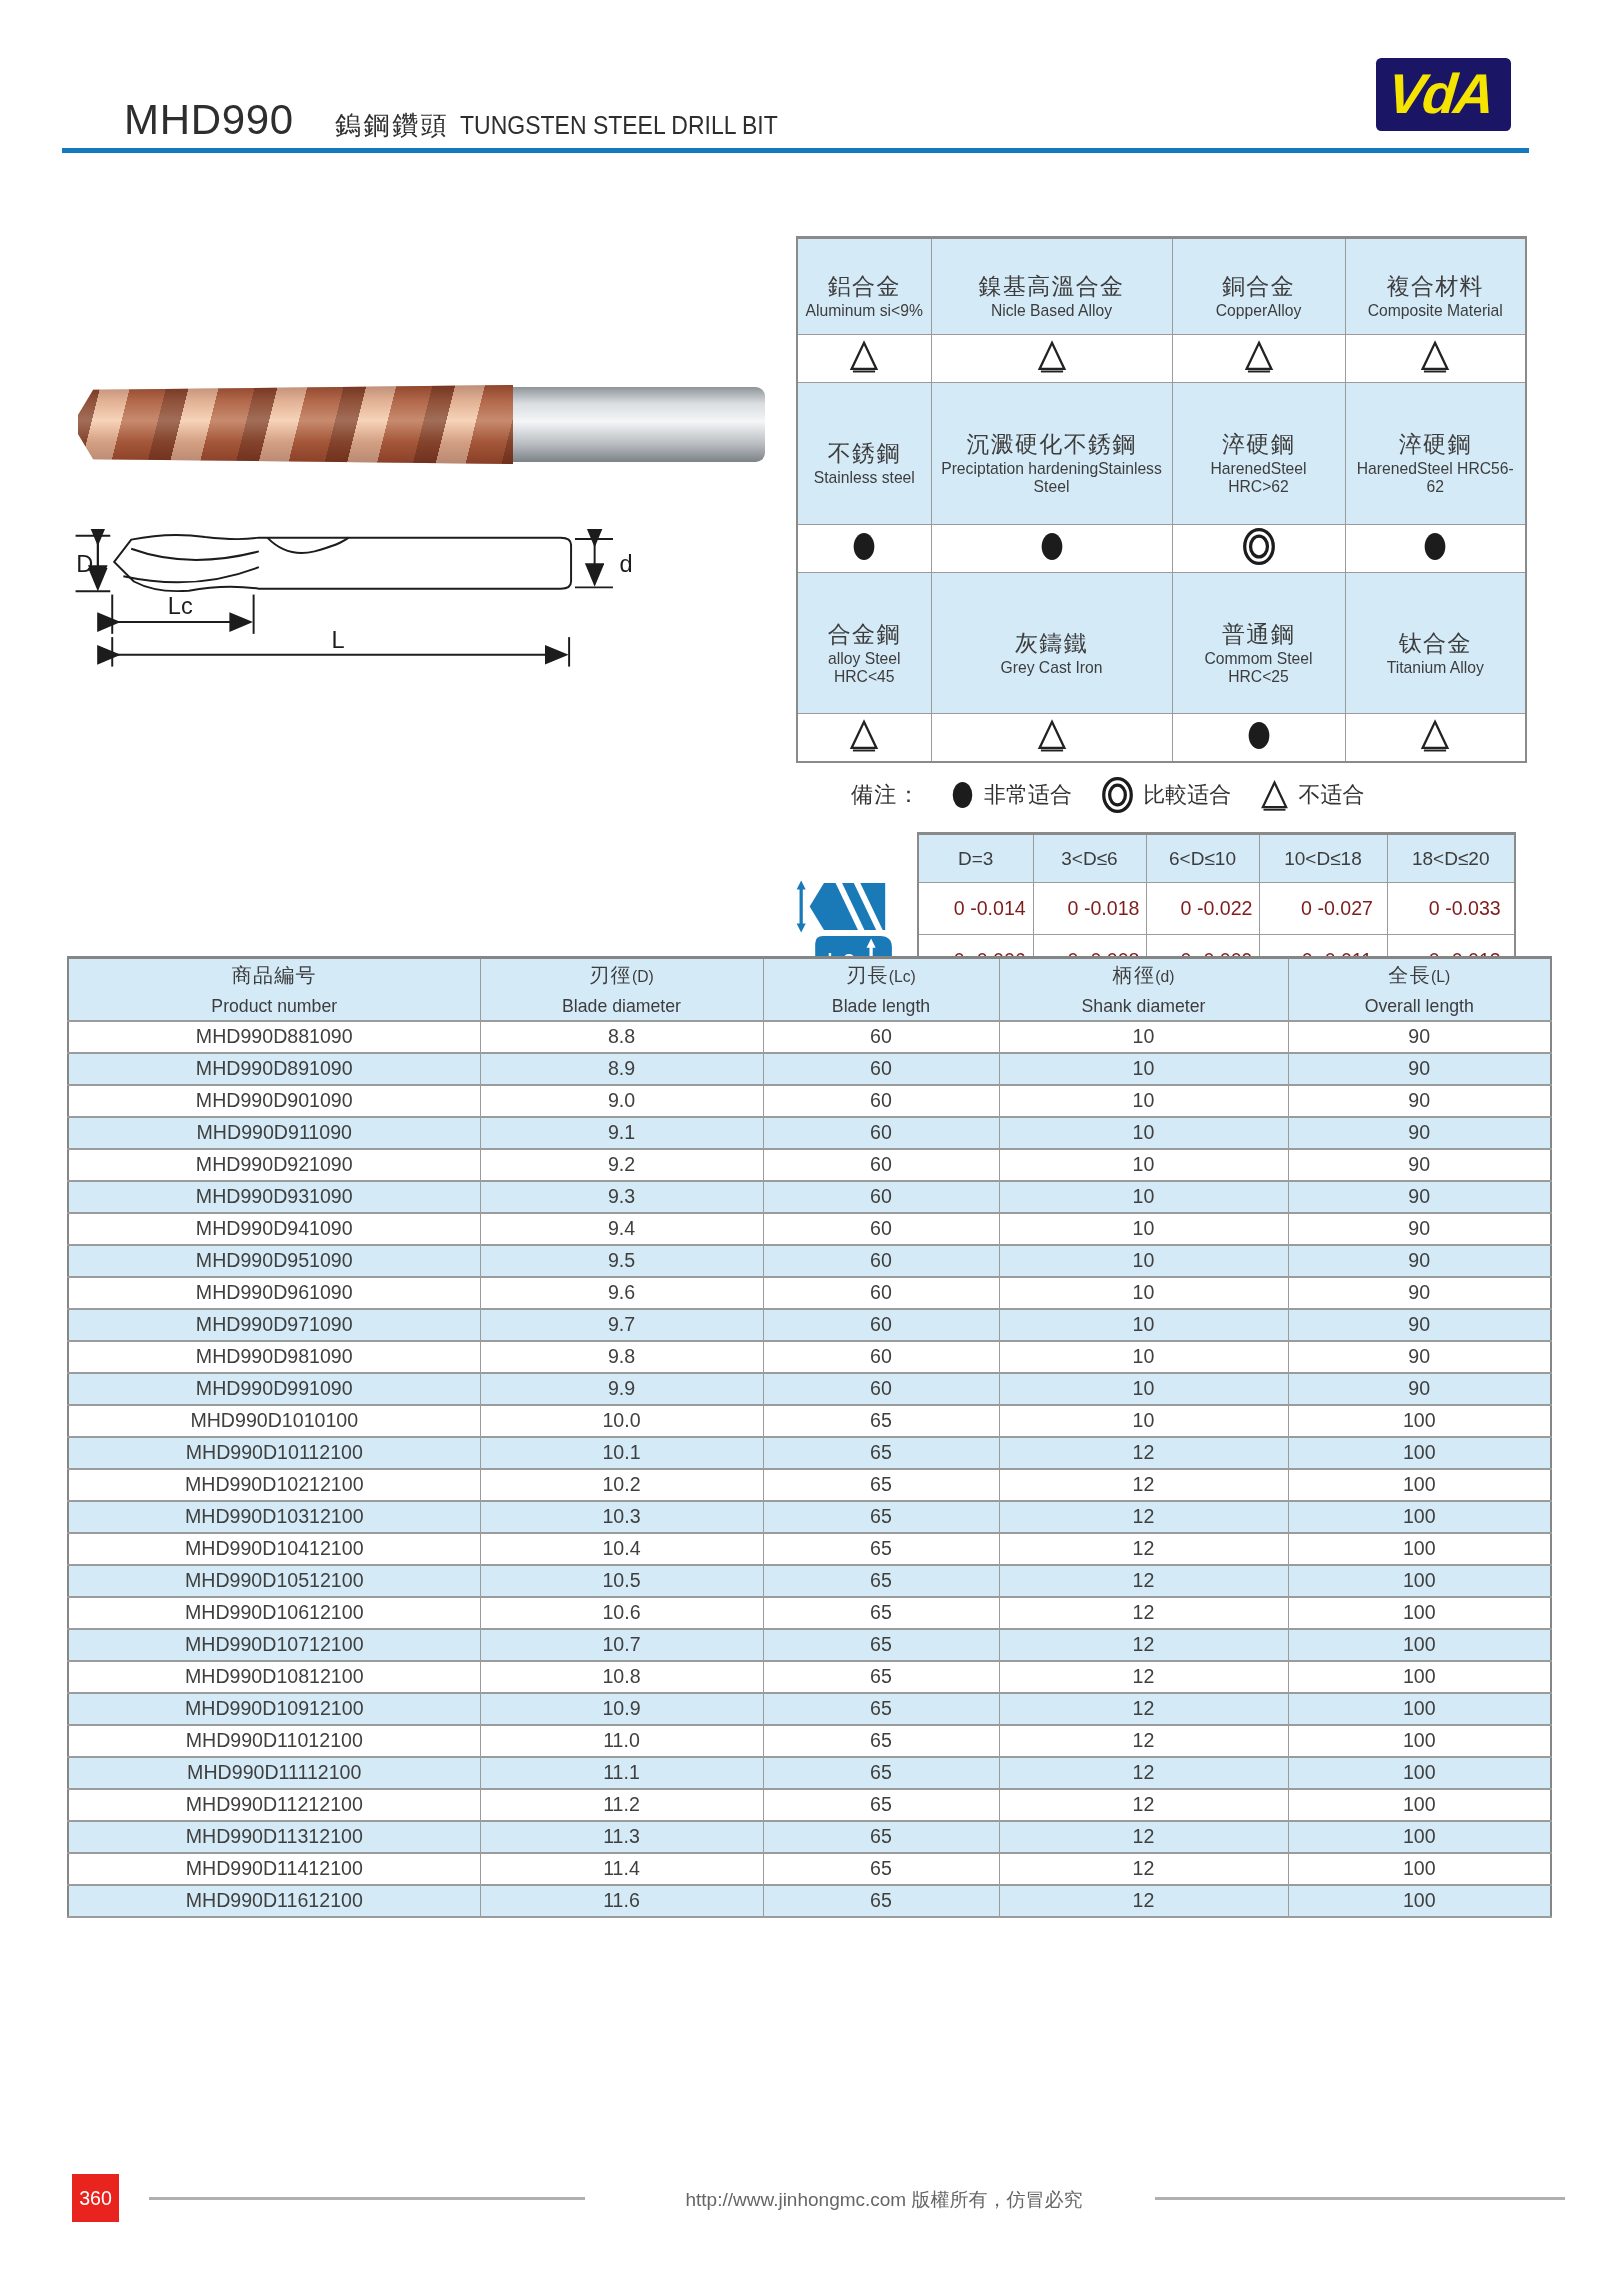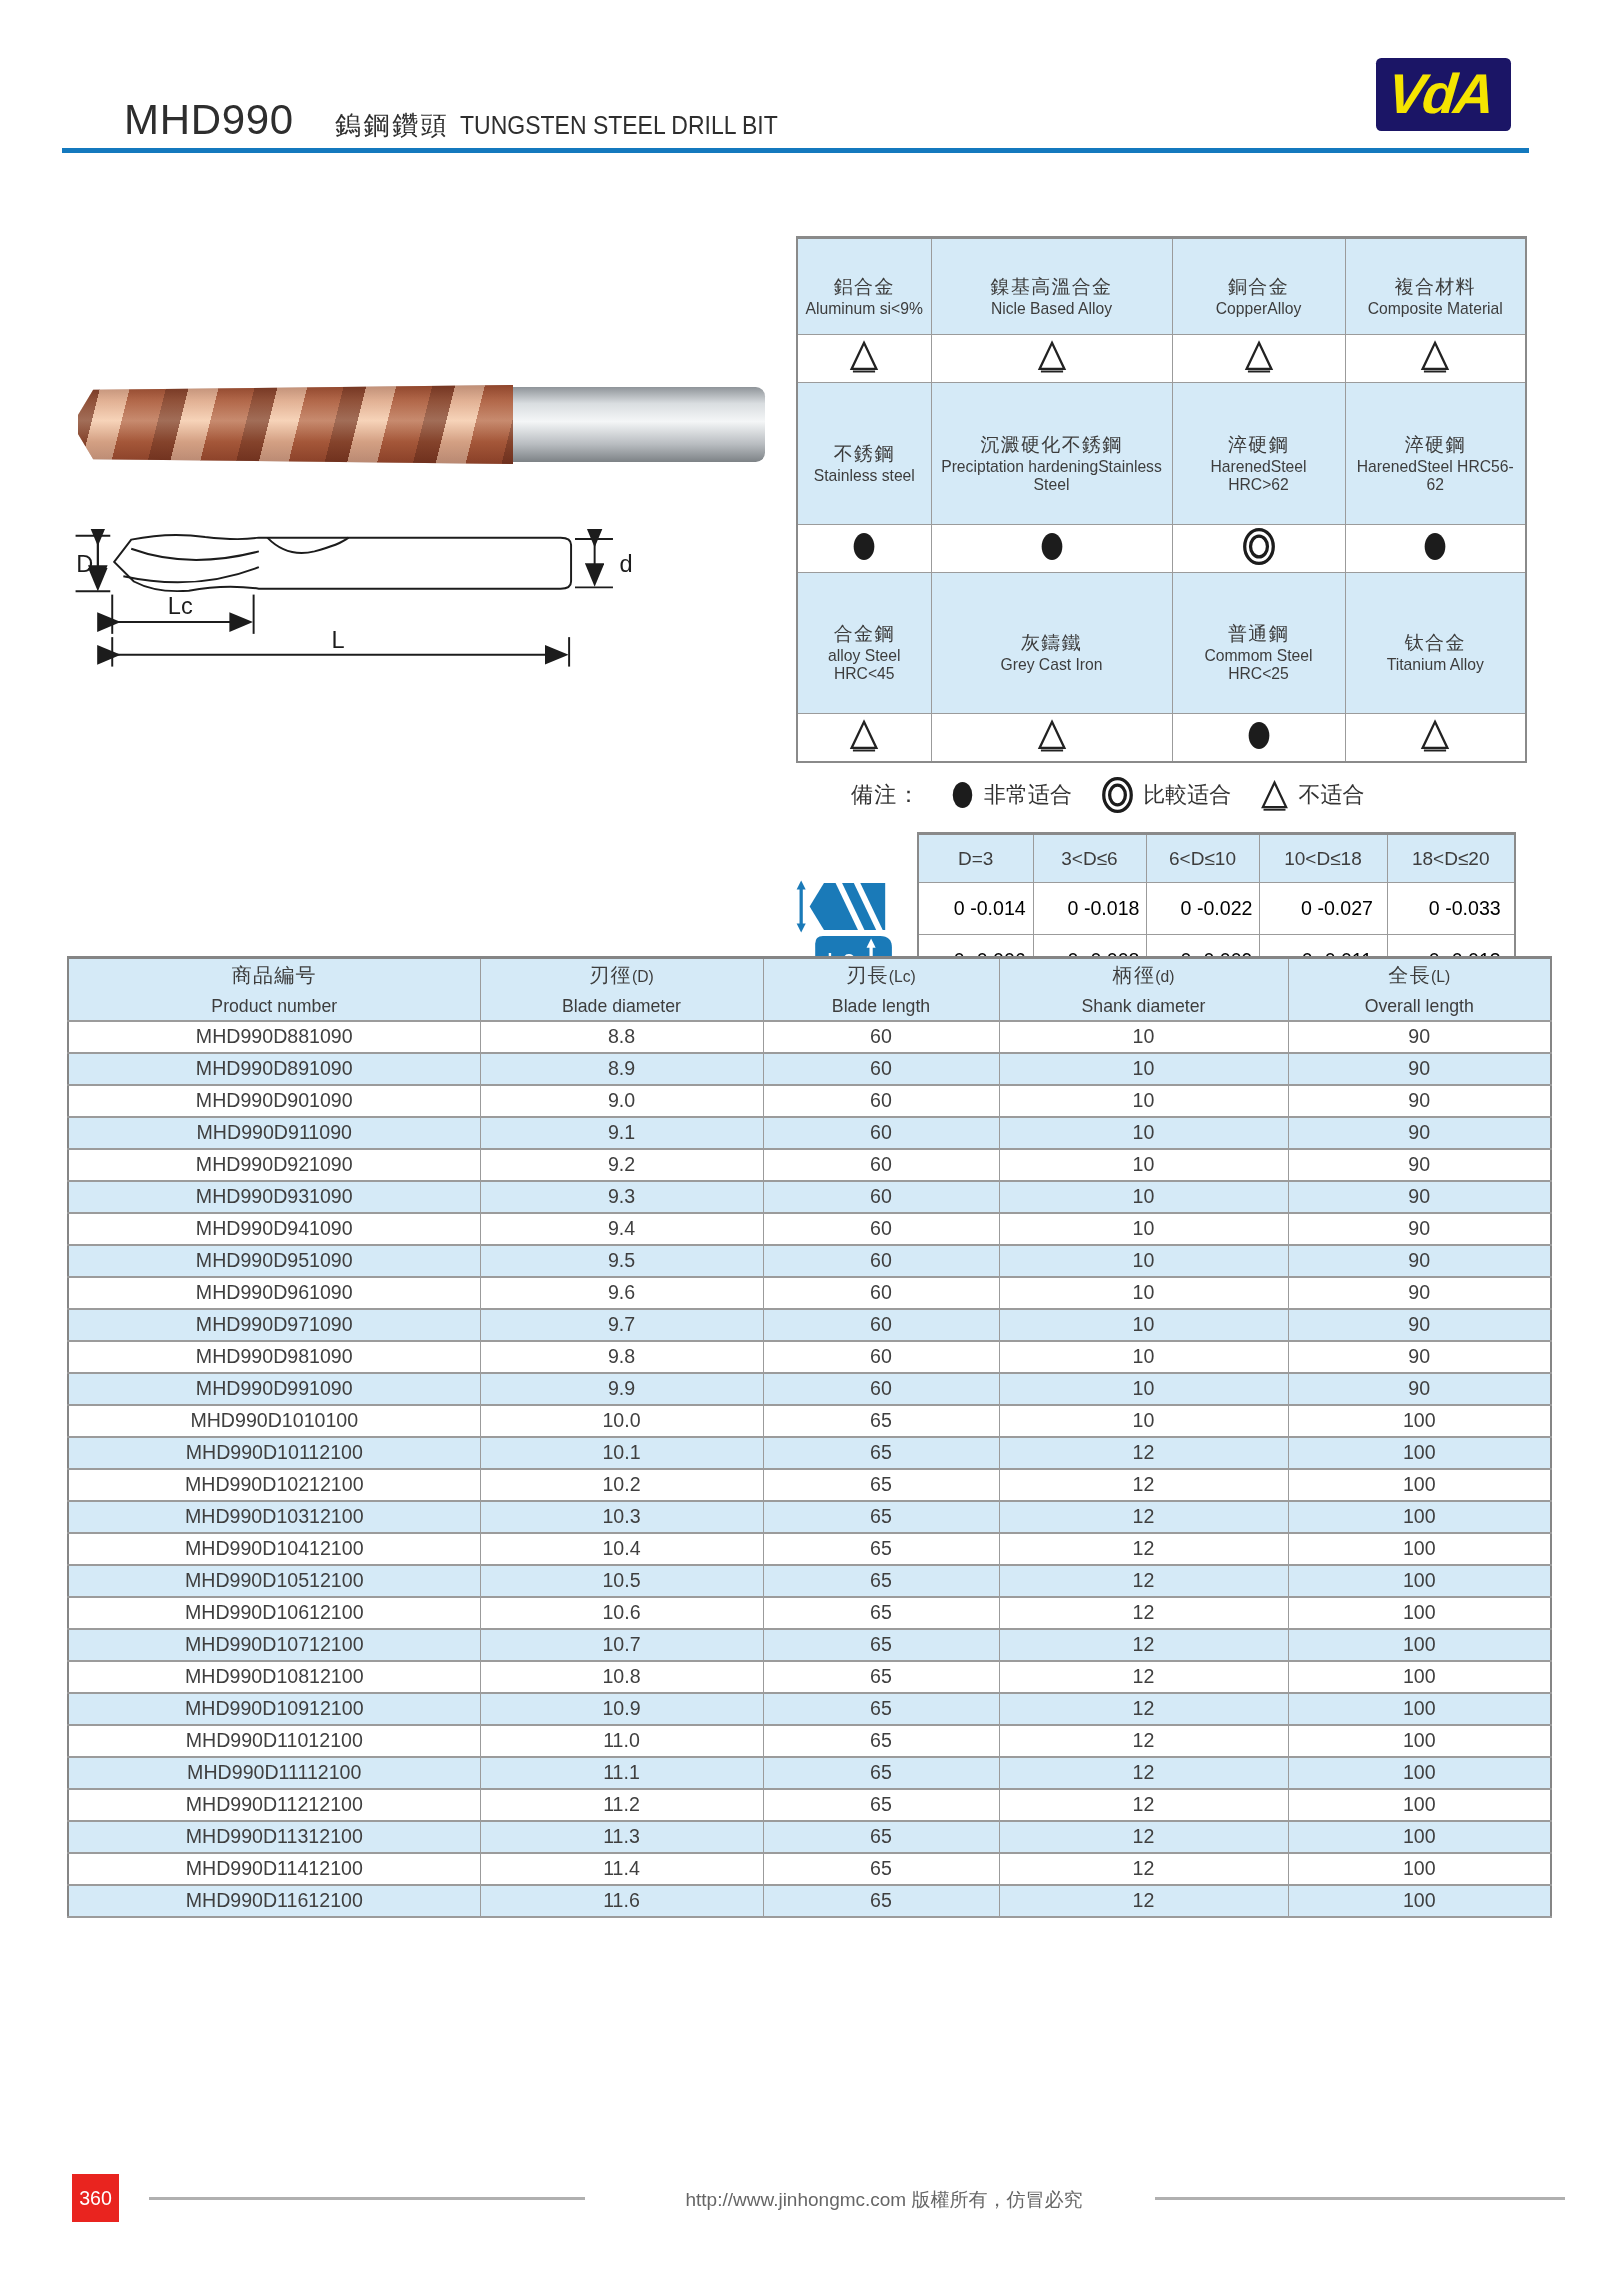--- a/index.html
+++ b/index.html
@@ -35,32 +35,32 @@
   table { border-collapse:collapse; table-layout:fixed; }
   td,th { border:1.3px solid #9b9b9b; text-align:center; vertical-align:middle; font-weight:normal; }
 
   
   .material-table { left:796px; top:236px; width:729px; border:2px solid #8a8a8a; border-top:3.3px solid #8a8a8a; }
   .material-table td { font-size:15.7px; color:#3d3d3d; }
   .m-info td { background:#d5eaf7; padding:2.6px 1.3px; }
   .m-sym td { background:#ffffff; height:48px; }
   .m-info1 { height:97px; } .m-info2 { height:142px; } .m-info3 { height:141px; }
   .cellstack { display:flex; flex-direction:column; justify-content:space-evenly; height:100%; }
-  .mzh { font-size:19px; letter-spacing:1.3px;margin-top:18px; }
+  .mzh { font-size:23px; letter-spacing:1.3px;margin-top:18px; }
   .men { font-size:15.7px; }
 
   
   .legend { left:851px; top:776px; display:flex; align-items:center; font-size:22px; color:#333; }
   .legend .sym { margin:0 9.2px 0 29px; display:inline-flex; align-items:center; }
   .legend-label { letter-spacing:1.3px; }
 
   
   .tolerance-table { left:917px; top:832px; width:598px; border:2px solid #8a8a8a; border-top:3.3px solid #8a8a8a; }
   .tolerance-table th { background:#d5eaf7; height:49px; font-size:19px; color:#3d3d3d; }
-  .tolerance-table td { background:#fff; height:52px; font-size:19.6px; color:#000000;padding-left:28px; }
+  .tolerance-table td { background:#fff; height:52px; font-size:19.6px; color:#7f1d1d;padding-left:28px; }
   .tol-icon-1 { left:794px; top:879px; } .tol-icon-2 { left:815px; top:936px; }
 
   
   .product-table { left:67px; top:956px; width:1483px; border:2.6px solid #858585; border-top:3.9px solid #858585; }
   .product-table th { background:#d5eaf7; height:63px; }
   .product-table th .th-zh { font-size:20px; letter-spacing:1.3px; }
   .product-table th .th-zh .unit { font-size:15.7px; letter-spacing:0; }
   .product-table th .th-en { font-size:17.7px; margin-top:6.5px; }
   .product-table td { height:32px; font-size:19.6px; color:#3f3f3f; border-width:2px 1.3px; }
   .product-table tbody tr:nth-child(even) td { background:#d5eaf7; }

